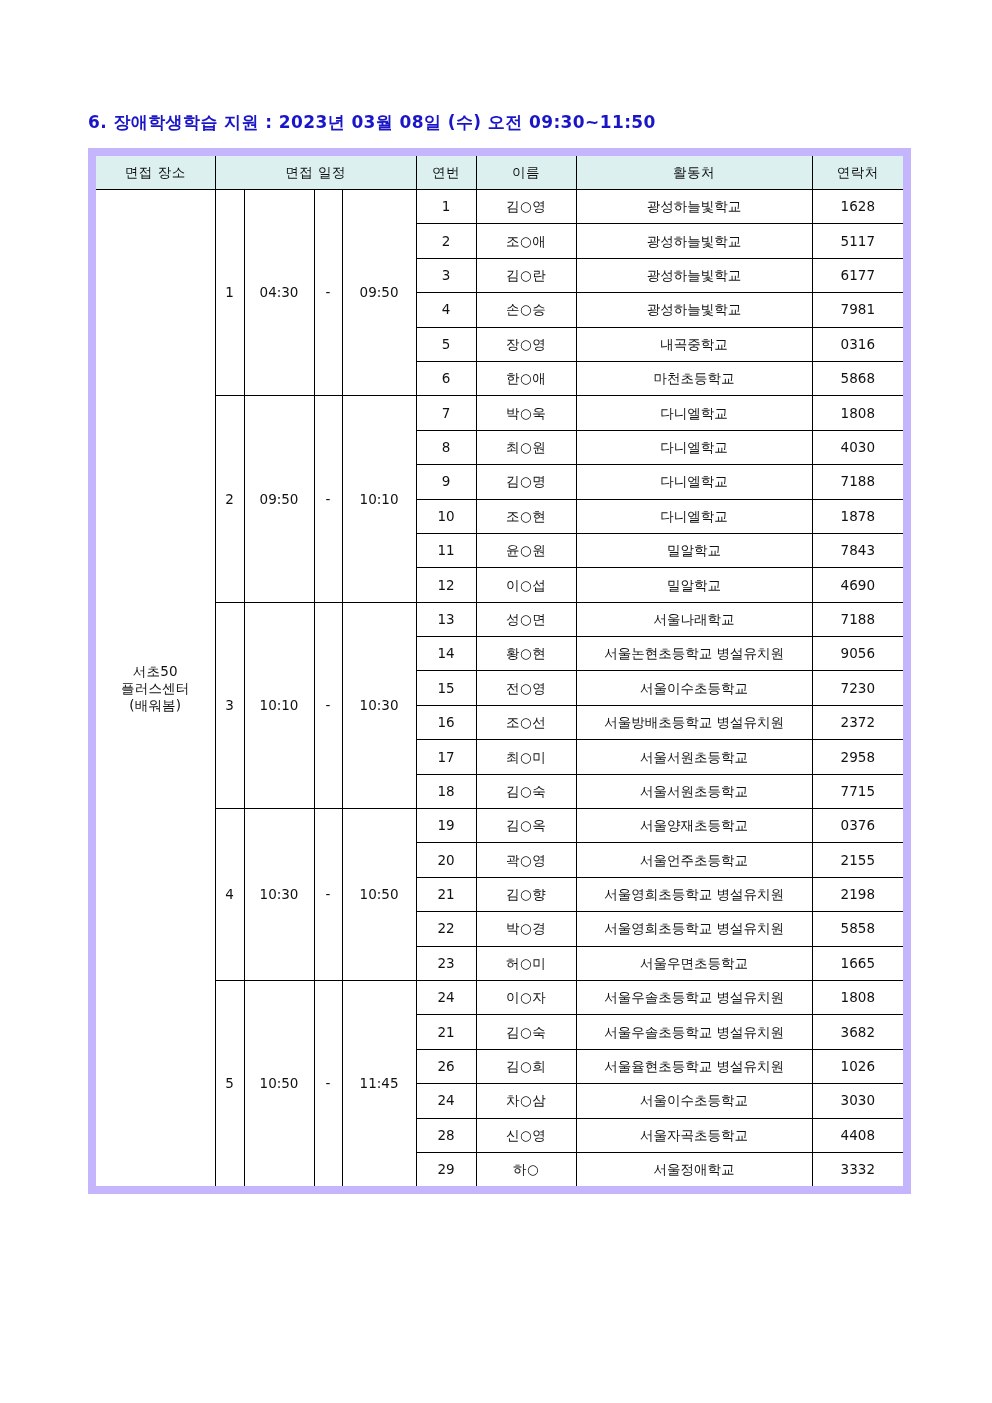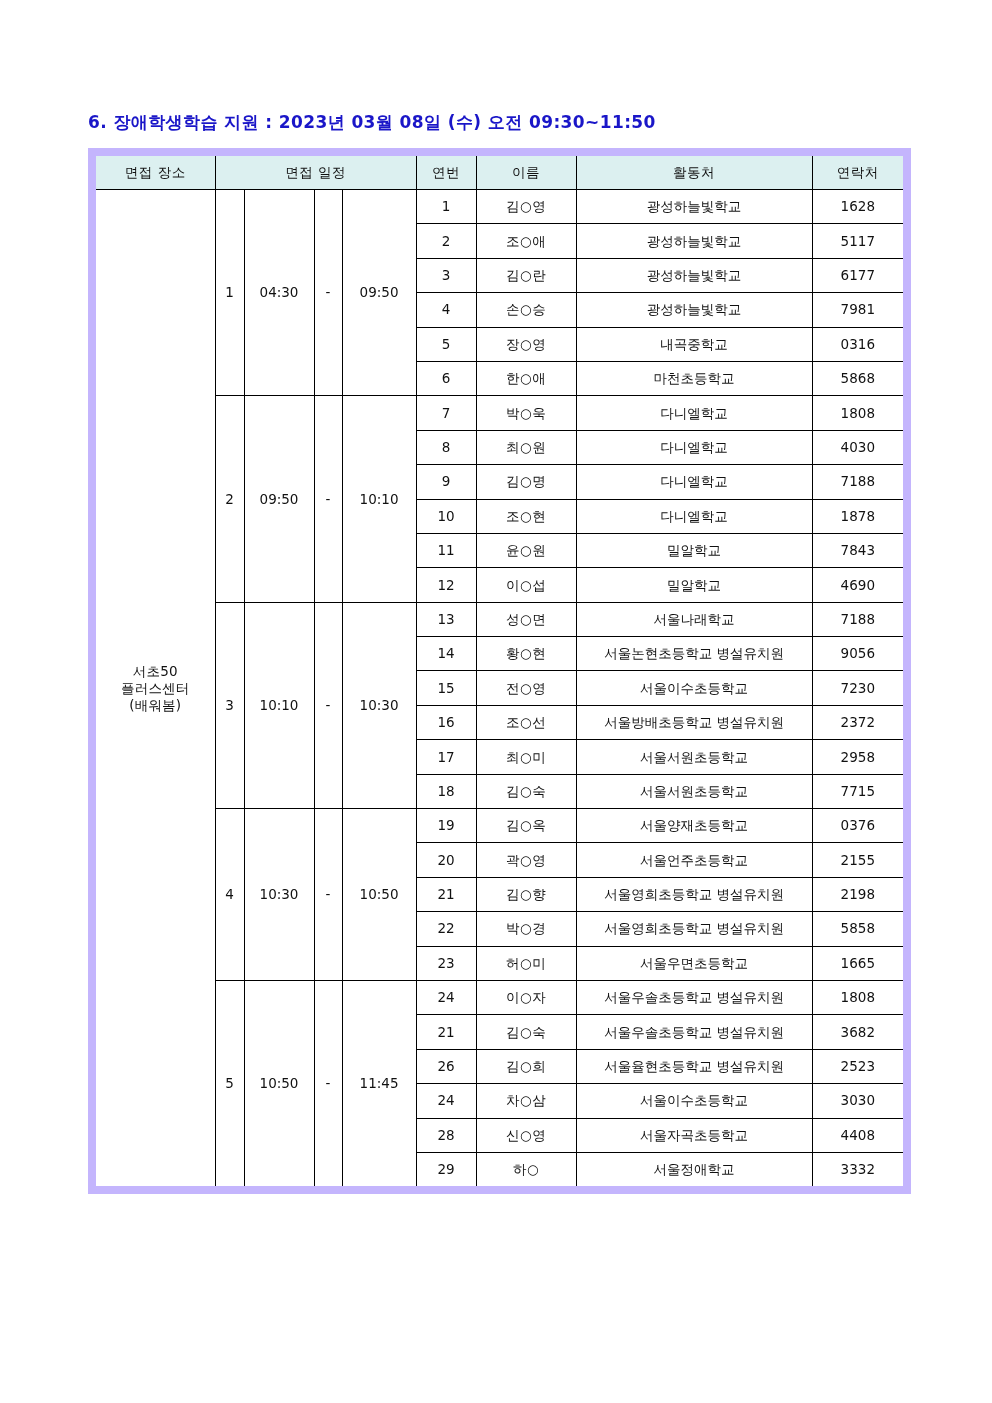--- a/index.html
+++ b/index.html
@@ -303,21 +303,21 @@
           <tr>
             <td class="seq">21</td>
             <td class="name">김○숙</td>
             <td class="org">서울우솔초등학교 병설유치원</td>
             <td class="tel">3682</td>
           </tr>
           <tr>
             <td class="seq">26</td>
             <td class="name">김○희</td>
             <td class="org">서울율현초등학교 병설유치원</td>
-            <td class="tel">2523</td>
+            <td class="tel">1026</td>
           </tr>
           <tr>
             <td class="seq">24</td>
             <td class="name">차○삼</td>
             <td class="org">서울이수초등학교</td>
             <td class="tel">3030</td>
           </tr>
           <tr>
             <td class="seq">28</td>
             <td class="name">신○영</td>

